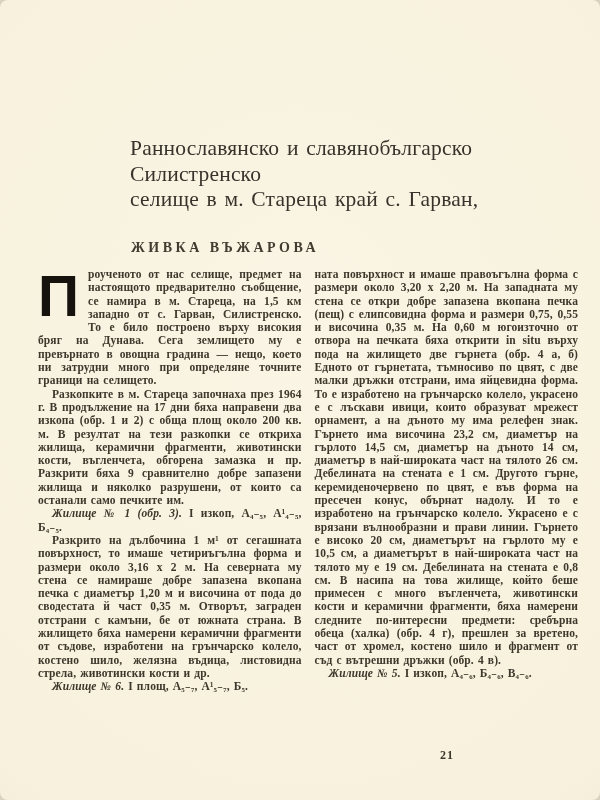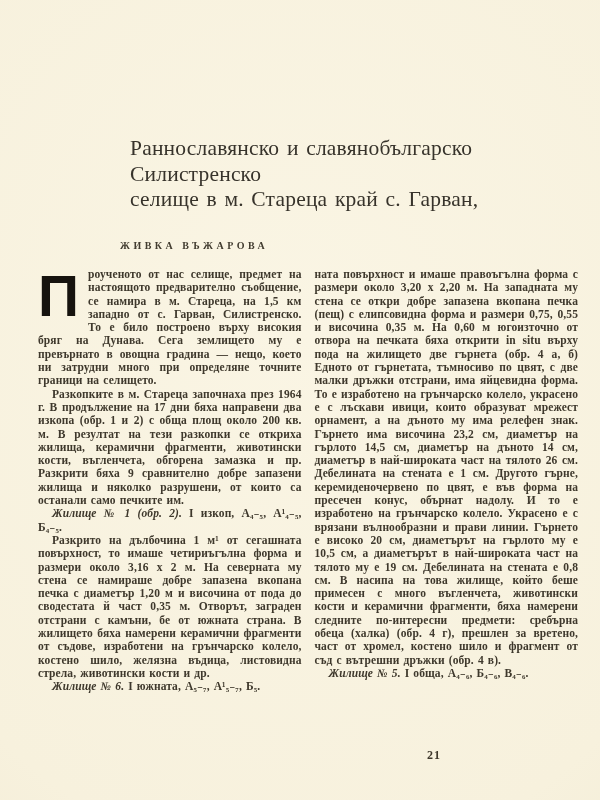--- a/index.html
+++ b/index.html
@@ -1,48 +1,49 @@
 <!DOCTYPE html>
 <html><head>
 <meta charset="utf-8">
 <style>
   html,body { margin:0; padding:0; background:#d8d2c0; }
   .page {
     position:relative; width:600px; height:800px; overflow:hidden;
     background: radial-gradient(ellipse 140% 120% at 50% 42%, #faf5e4 0%, #f7f1dd 55%, #efe7d0 88%, #e8dfc6 100%);
     font-family:"Liberation Serif","DejaVu Serif",serif;
+    border-radius:8px;
   }
   .title {
     position:absolute; left:130px; top:136px; width:420px;
     font-size:21.5px; line-height:25.5px; color:#37332b;
     letter-spacing:0.2px; word-spacing:2px; font-weight:normal;
   }
   .author {
-    position:absolute; left:120px; top:240px;
-    font-size:10px; font-weight:bold; letter-spacing:3.5px; color:#423c30;
+    position:absolute; left:131px; top:240px;
+    font-size:14px; font-weight:bold; letter-spacing:3.5px; color:#423c30;
   }
   .columns {
     position:absolute; left:38px; top:268px; width:540px;
     display:flex; gap:13px;
   }
   .col {
     width:264px; font-size:11.5px; line-height:13.3px;
     text-align:justify; color:#3e382c; font-weight:bold;
     word-spacing:1.1px; letter-spacing:0.1px;
   }
   .col p { margin:0; text-indent:14px; }
   .col p.noindent { text-indent:0; }
   .dropcap {
     float:left; font-family:"Liberation Sans","DejaVu Sans",sans-serif;
     font-size:57px; line-height:48px; font-weight:bold; color:#16130e;
     margin:4px 9px 2px 0;
   }
   .head-italic { font-style:italic; }
   .page-number {
-    position:absolute; left:427px; top:748px; width:40px; 
+    position:absolute; left:427px; top:748px; width:40px; text-align:center;
     font-size:12px; font-weight:bold; color:#3e382c; letter-spacing:1px;
   }
 </style>
 </head>
 <body>
 
 <div class="page">
 
   <div class="title">
     <div>Раннославянско и славянобългарско</div>
@@ -52,27 +53,27 @@
 
   <div class="author">ЖИВКА ВЪЖАРОВА</div>
 
   <div class="columns">
 
     <div class="col">
       <p class="noindent">
         <span class="dropcap">П</span><span>роученото от нас селище, предмет на настоящото предварително съобщение, се намира в м. Стареца, на 1,5 км западно от с. Гарван, Силистренско. То е било построено върху високия бряг на Дунава. Сега землището му е превърнато в овощна градина — нещо, което ни затрудни много при определяне точните граници на селището.</span>
       </p>
       <p>Разкопките в м. Стареца започнаха през 1964 г. В продължение на 17 дни бяха направени два изкопа (обр. 1 и 2) с обща площ около 200 кв. м. В резултат на тези разкопки се откриха жилища, керамични фрагменти, животински кости, въгленчета, обгорена замазка и пр. Разкрити бяха 9 сравнително добре запазени жилища и няколко разрушени, от които са останали само печките им.</p>
-      <p><span class="head-italic">Жилище № 1 (обр. 2).</span><span> I изкоп, А₄₋₅, А¹₄₋₅, Б₄₋₅.</span></p>
+      <p><span class="head-italic">Жилище № 1 (обр. 3).</span><span> I изкоп, А₄₋₅, А¹₄₋₅, Б₄₋₅.</span></p>
       <p>Разкрито на дълбочина 1 м¹ от сегашната повърхност, то имаше четириъгълна форма и размери около 3,16 х 2 м. На северната му стена се намираше добре запазена вкопана печка с диаметър 1,20 м и височина от пода до сводестата й част 0,35 м. Отворът, заграден отстрани с камъни, бе от южната страна. В жилището бяха намерени керамични фрагменти от съдове, изработени на грънчарско колело, костено шило, желязна въдица, листовидна стрела, животински кости и др.</p>
-      <p><span class="head-italic">Жилище № 6.</span><span> I южната, А₅₋₇, А¹₅₋₇, Б₅.</span></p>
+      <p><span class="head-italic">Жилище № 6.</span><span> I площ, А₅₋₇, А¹₅₋₇, Б₅.</span></p>
     </div>
 
     <div class="col">
       <p class="noindent">ната повърхност и имаше правоъгълна форма с размери около 3,20 х 2,20 м. На западната му стена се откри добре запазена вкопана печка (пещ) с елипсовидна форма и размери 0,75, 0,55 и височина 0,35 м. На 0,60 м югоизточно от отвора на печката бяха открити in situ върху пода на жилището две гърнета (обр. 4 а, б) Едното от гърнетата, тъмносиво по цвят, с две малки дръжки отстрани, има яйцевидна форма. То е изработено на грънчарско колело, украсено е с лъскави ивици, които образуват мрежест орнамент, а на дъното му има релефен знак. Гърнето има височина 23,2 см, диаметър на гърлото 14,5 см, диаметър на дъното 14 см, диаметър в най-широката част на тялото 26 см. Дебелината на стената е 1 см. Другото гърне, керемиденочервено по цвят, е във форма на пресечен конус, обърнат надолу. И то е изработено на грънчарско колело. Украсено е с врязани вълнообразни и прави линии. Гърнето е високо 20 см, диаметърът на гърлото му е 10,5 см, а диаметърът в най-широката част на тялото му е 19 см. Дебелината на стената е 0,8 см. В насипа на това жилище, който беше примесен с много въгленчета, животински кости и керамични фрагменти, бяха намерени следните по-интересни предмети: сребърна обеца (халка) (обр. 4 г), прешлен за вретено, част от хромел, костено шило и фрагмент от съд с вътрешни дръжки (обр. 4 в).</p>
-      <p><span class="head-italic">Жилище № 5.</span><span> I обща, А₄₋₆, Б₄₋₆, В₄₋₆.</span></p>
+      <p><span class="head-italic">Жилище № 5.</span><span> I изкоп, А₄₋₆, Б₄₋₆, В₄₋₆.</span></p>
     </div>
 
   </div>
 
   <div class="page-number">21</div>
 
 </div>
 
 </body></html>

